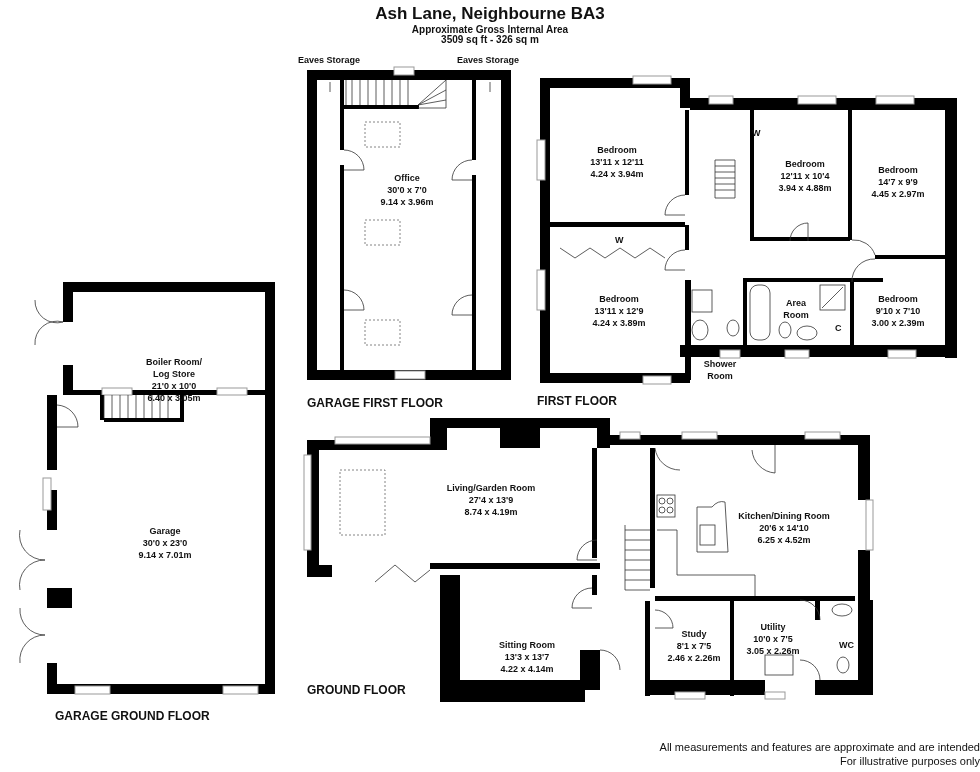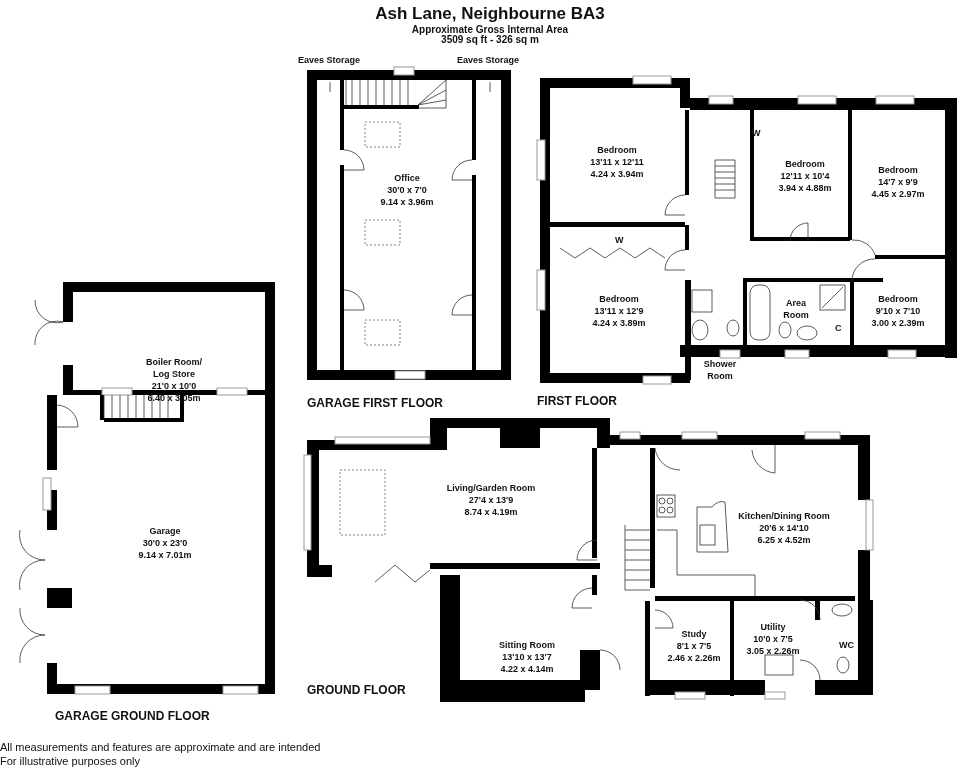--- a/index.html
+++ b/index.html
@@ -3,21 +3,21 @@
 <meta charset="utf-8">
 <style>
   html, body { margin:0; padding:0; background:#ffffff; }
   body { width:980px; height:772px; position:relative; overflow:hidden; font-family:"Liberation Sans", sans-serif; color:#111; }
   .abs { position:absolute; }
   .title { left:0; width:980px; top:4px; text-align:center; font-weight:bold; font-size:17px; }
   .subtitle { left:0; width:980px; text-align:center; font-weight:bold; font-size:10px; }
   .floor-label { font-weight:bold; font-size:12px; }
   .room-label { position:absolute; text-align:center; font-weight:bold; font-size:9px; line-height:12px; transform:translateX(-50%); white-space:nowrap; }
   .small-label { font-weight:bold; font-size:9px; }
-  .footer { left:0; width:980px; text-align:left; font-size:11px; line-height:14px; }
+  .footer { left:0; width:980px; text-align:right; font-size:11px; line-height:14px; }
   svg { position:absolute; left:0; top:0; }
   .wall { fill:#000; }
   .win { fill:#fff; stroke:#999; stroke-width:1; }
   .thin { fill:none; stroke:#333; stroke-width:0.8; }
   .dash { fill:none; stroke:#666; stroke-width:0.8; stroke-dasharray:2 2; }
 </style>
 </head>
 <body>
 
 <div class="abs title">Ash Lane, Neighbourne BA3</div>
@@ -246,21 +246,21 @@
   <div>27'4 x 13'9</div>
   <div>8.74 x 4.19m</div>
 </div>
 <div class="room-label" style="left:784px;top:510px;">
   <div>Kitchen/Dining Room</div>
   <div>20'6 x 14'10</div>
   <div>6.25 x 4.52m</div>
 </div>
 <div class="room-label" style="left:527px;top:621px;margin-top:18px;">
   <div>Sitting Room</div>
-  <div>13'10 x 13'7</div>
+  <div>13'3 x 13'7</div>
   <div>4.22 x 4.14m</div>
 </div>
 <div class="room-label" style="left:694px;top:628px;">
   <div>Study</div>
   <div>8'1 x 7'5</div>
   <div>2.46 x 2.26m</div>
 </div>
 <div class="room-label" style="left:773px;top:621px;">
   <div>Utility</div>
   <div>10'0 x 7'5</div>

